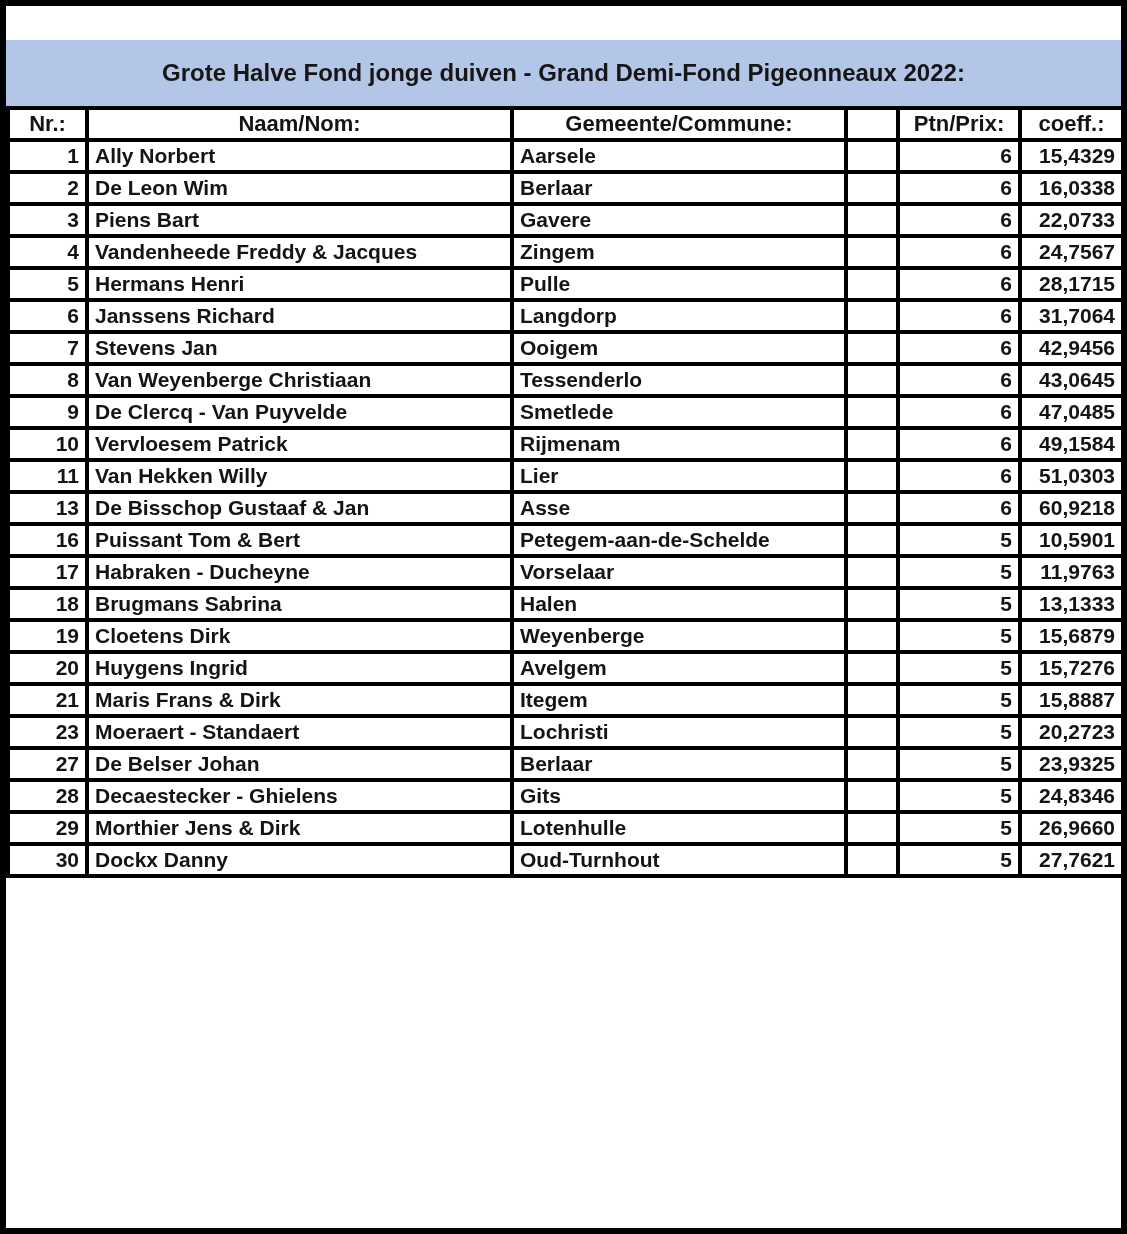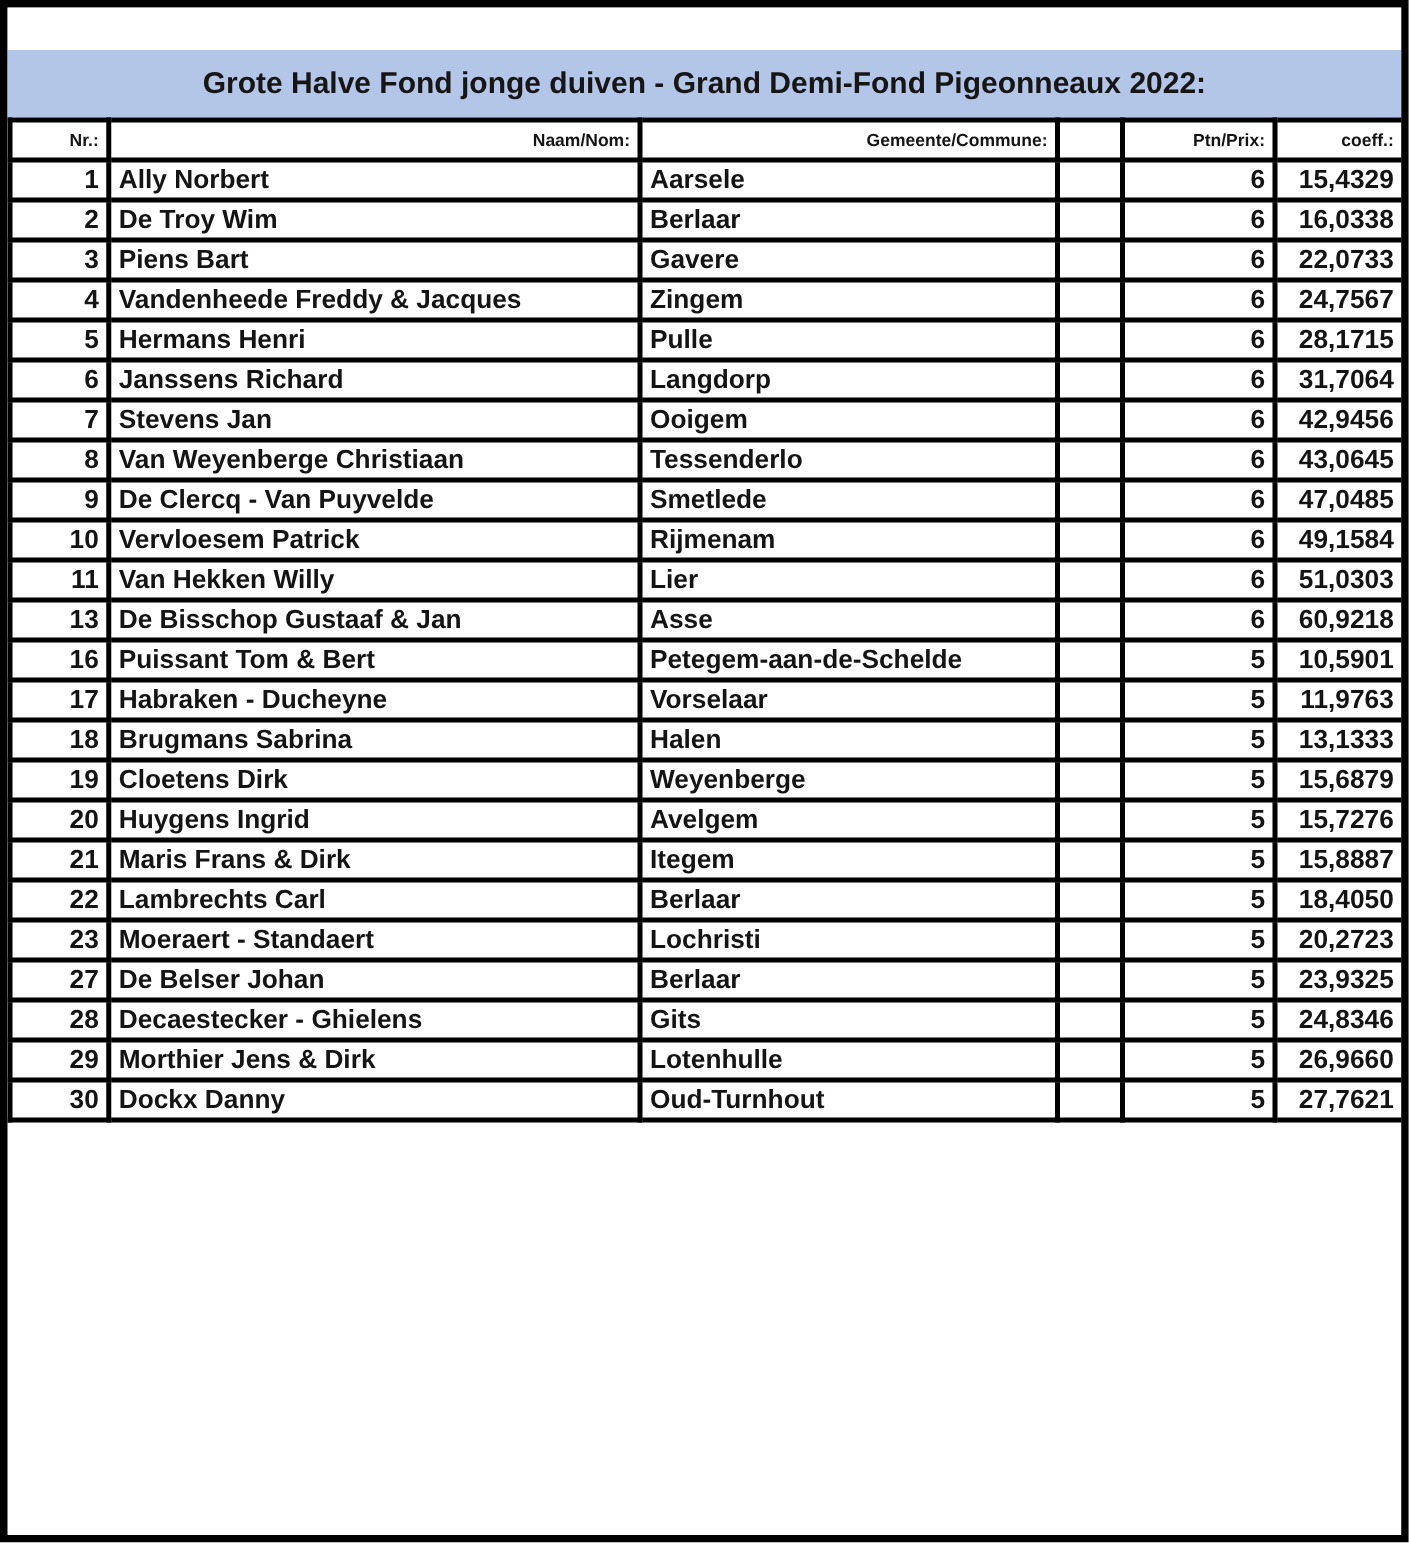--- a/index.html
+++ b/index.html
@@ -16,21 +16,21 @@
     font-family: "Liberation Sans", sans-serif;
     font-weight: bold;
     color: #141414;
     overflow: hidden;
   }
   .top-strip {
     height: 34px;
     background: #ffffff;
   }
   .title-band {
-    height: 54px;
+    height: 66px;
     background: #b4c6e7;
     display: flex;
     align-items: center;
     justify-content: center;
   }
   .title-band span {
     font-size: 24px;
     letter-spacing: 0px;
     color: #161616;
   }
@@ -45,22 +45,22 @@
     height: 32px;
     font-size: 21px;
     font-weight: bold;
     padding: 0 6px;
     overflow: hidden;
     white-space: nowrap;
     background: #ffffff;
     box-sizing: border-box;
   }
   table.results th {
-    text-align: right;
-    font-size: 14px;
+    text-align: center;
+    font-size: 22px;
   }
   td.num {
     text-align: right;
   }
   td.txt {
     text-align: left;
   }
   
 </style>
 </head>
@@ -97,21 +97,21 @@
         <tr>
           <td class="num">1</td>
           <td class="txt">Ally Norbert</td>
           <td class="txt">Aarsele</td>
           <td class="txt"></td>
           <td class="num">6</td>
           <td class="num">15,4329</td>
         </tr>
         <tr>
           <td class="num">2</td>
-          <td class="txt">De Troy Wim</td>
+          <td class="txt">De Leon Wim</td>
           <td class="txt">Berlaar</td>
           <td class="txt"></td>
           <td class="num">6</td>
           <td class="num">16,0338</td>
         </tr>
         <tr>
           <td class="num">3</td>
           <td class="txt">Piens Bart</td>
           <td class="txt">Gavere</td>
           <td class="txt"></td>
@@ -232,28 +232,20 @@
         </tr>
         <tr>
           <td class="num">21</td>
           <td class="txt">Maris Frans &amp; Dirk</td>
           <td class="txt">Itegem</td>
           <td class="txt"></td>
           <td class="num">5</td>
           <td class="num">15,8887</td>
         </tr>
         <tr>
-          <td class="num">22</td>
-          <td class="txt">Lambrechts Carl</td>
-          <td class="txt">Berlaar</td>
-          <td class="txt"></td>
-          <td class="num">5</td>
-          <td class="num">18,4050</td>
-        </tr>
-        <tr>
           <td class="num">23</td>
           <td class="txt">Moeraert - Standaert</td>
           <td class="txt">Lochristi</td>
           <td class="txt"></td>
           <td class="num">5</td>
           <td class="num">20,2723</td>
         </tr>
         <tr>
           <td class="num">27</td>
           <td class="txt">De Belser Johan</td>

